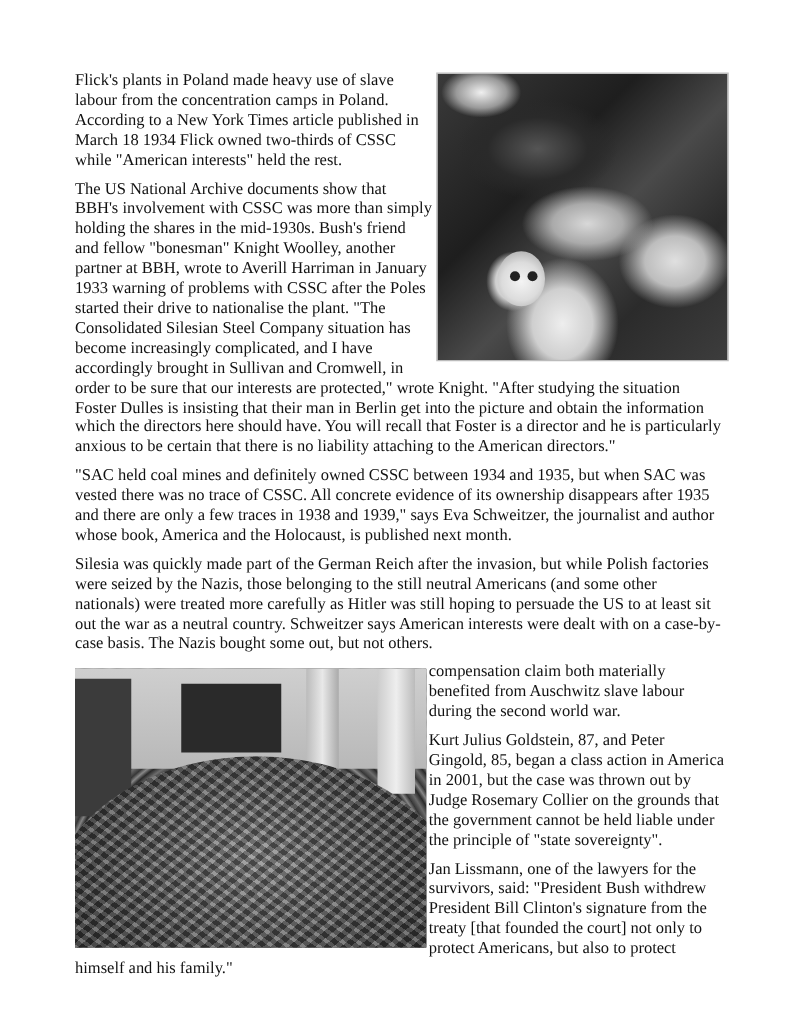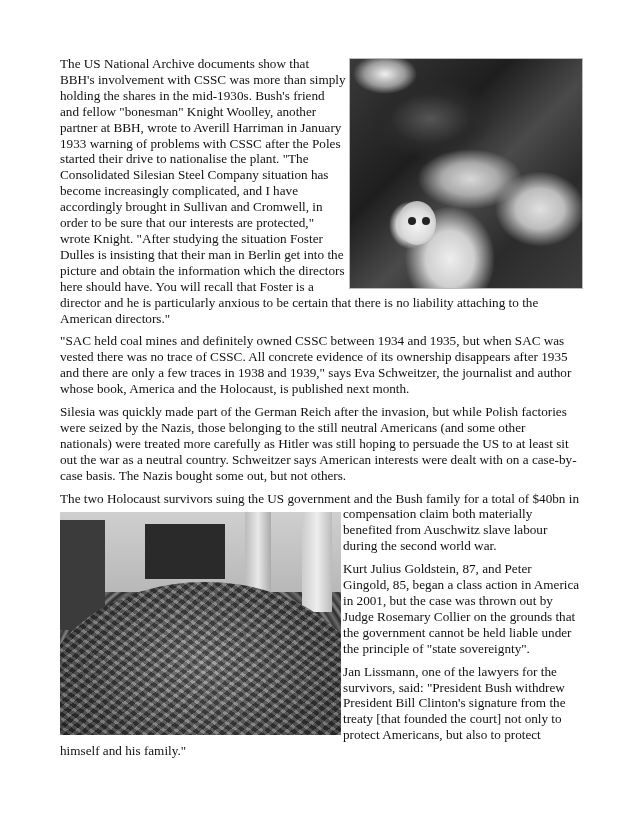--- a/index.html
+++ b/index.html
@@ -56,24 +56,24 @@
 </style>
 </head>
 <body>
 
 <div class="page">
   <div class="fig-right" title="Black and white photograph of dead infants and bodies">
     <div class="baby-face"></div>
     <div class="eye l"></div>
     <div class="eye r"></div>
   </div>
+  <p>Flick's plants in Poland made heavy use of slave labour from the concentration camps in Poland. According to a New York Times article published in March 18 1934 Flick owned two-thirds of CSSC while "American interests" held the rest.</p>
   <p>The US National Archive documents show that BBH's involvement with CSSC was more than simply holding the shares in the mid-1930s. Bush's friend and fellow "bonesman" Knight Woolley, another partner at BBH, wrote to Averill Harriman in January 1933 warning of problems with CSSC after the Poles started their drive to nationalise the plant. "The Consolidated Silesian Steel Company situation has become increasingly complicated, and I have accordingly brought in Sullivan and Cromwell, in order to be sure that our interests are protected," wrote Knight. "After studying the situation Foster Dulles is insisting that their man in Berlin get into the picture and obtain the information which the directors here should have. You will recall that Foster is a director and he is particularly anxious to be certain that there is no liability attaching to the American directors."</p>
   <p>"SAC held coal mines and definitely owned CSSC between 1934 and 1935, but when SAC was vested there was no trace of CSSC. All concrete evidence of its ownership disappears after 1935 and there are only a few traces in 1938 and 1939," says Eva Schweitzer, the journalist and author whose book, America and the Holocaust, is published next month.</p>
   <p>Silesia was quickly made part of the German Reich after the invasion, but while Polish factories were seized by the Nazis, those belonging to the still neutral Americans (and some other nationals) were treated more carefully as Hitler was still hoping to persuade the US to at least sit out the war as a neutral country. Schweitzer says American interests were dealt with on a case-by-case basis. The Nazis bought some out, but not others.</p>
-  <p style="margin-bottom:0">The two Holocaust survivors suing the US government and the Bush family for a total of $40bn in</p>
   <div class="fig-left" title="Black and white photograph of a large pile of shoes in a room">
     <div class="wall"></div>
     <div class="dark-left"></div>
     <div class="dark-door"></div>
     <div class="pillar1"></div>
     <div class="pillar2"></div>
     <div class="pile"></div>
   </div>
     <p style="margin-top: 0px;">compensation claim both materially benefited from Auschwitz slave labour during the second world war.</p>
   <p style="margin-top: 0px;">Kurt Julius Goldstein, 87, and Peter Gingold, 85, began a class action in America in 2001, but the case was thrown out by Judge Rosemary Collier on the grounds that the government cannot be held liable under the principle of "state sovereignty".</p>

